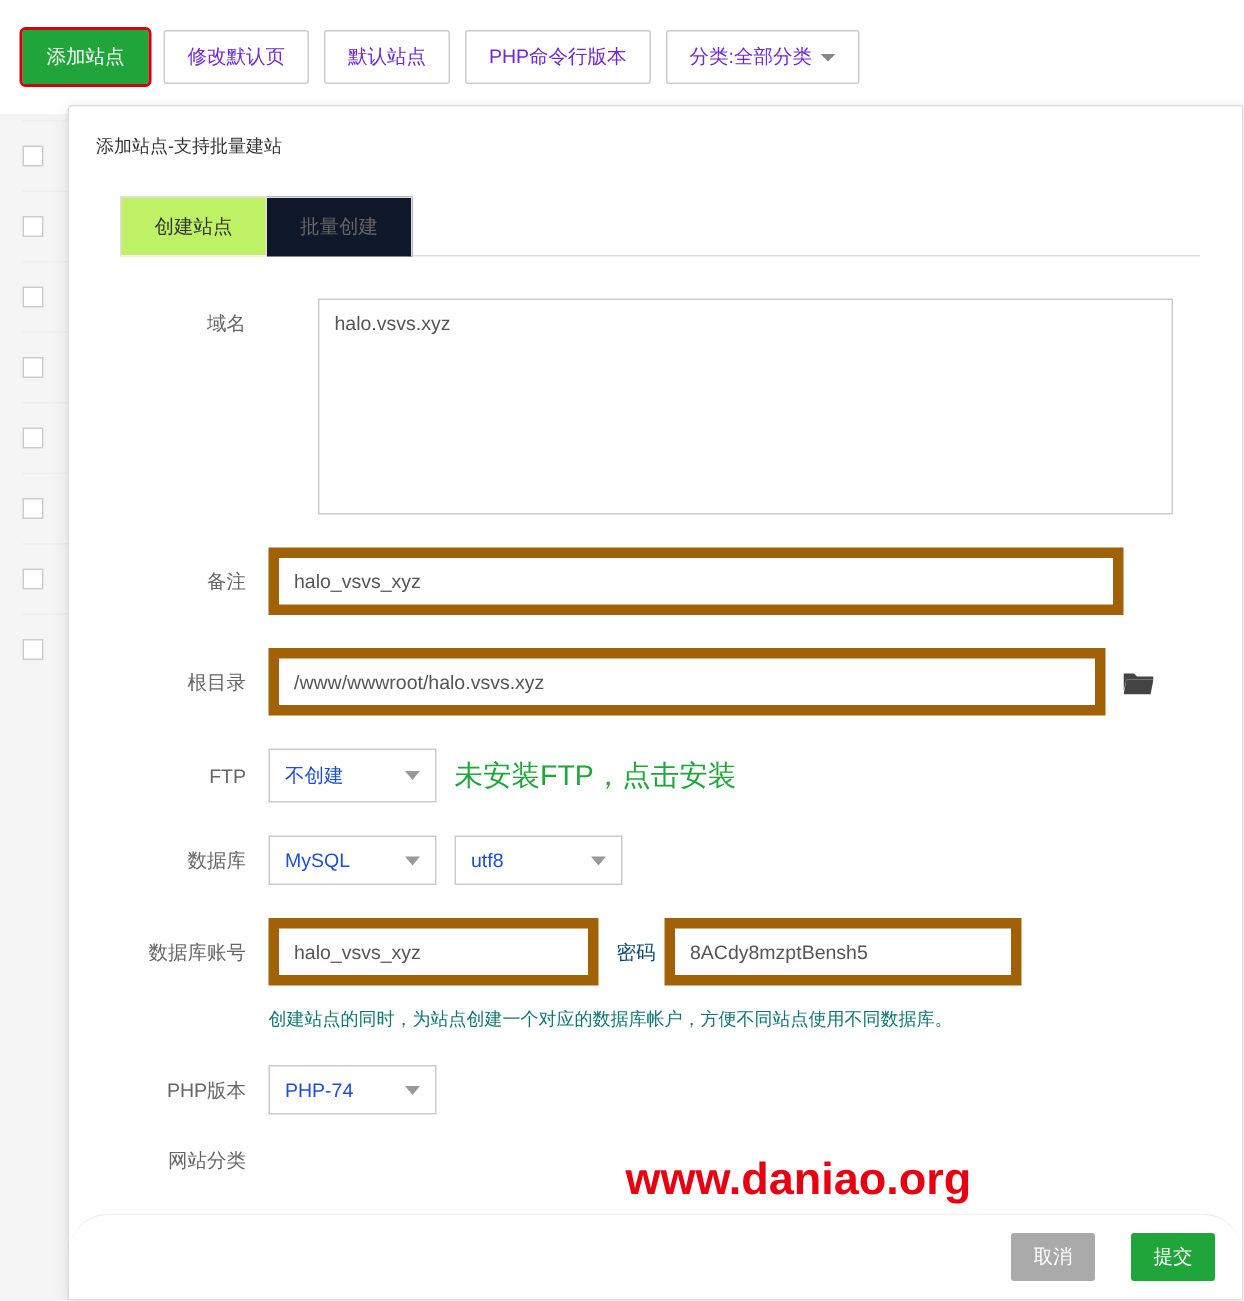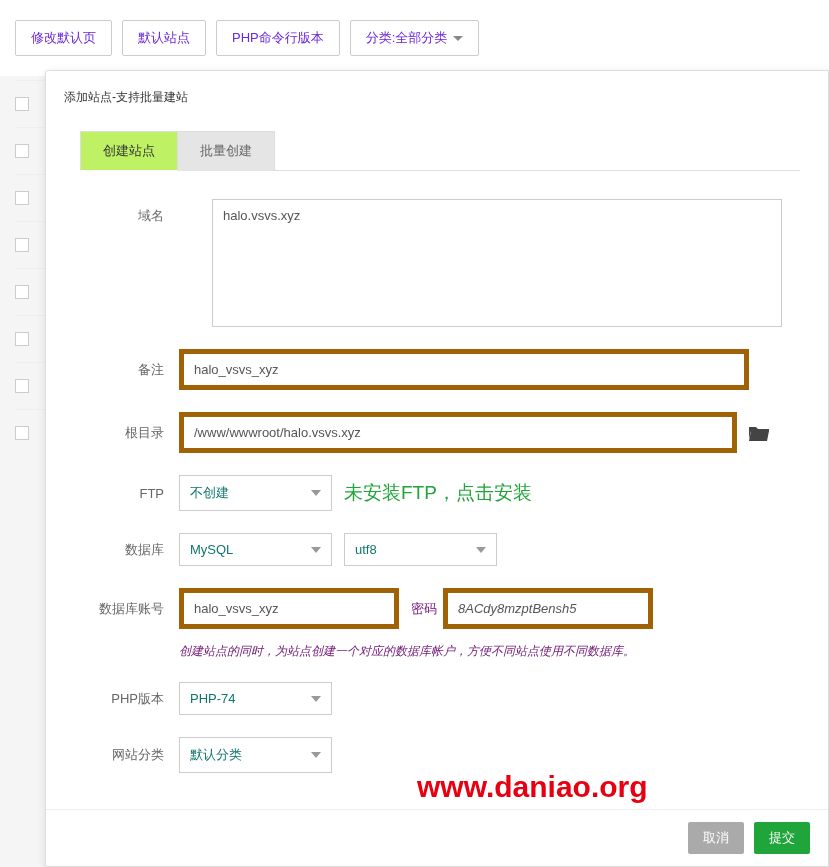--- a/index.html
+++ b/index.html
@@ -97,21 +97,21 @@
     
     .tabs {
       display: flex;
       border-bottom: 1px solid #ddd;
       margin-left: 6px;
     }
     .tab {
       padding: 10px 22px;
       border: 1px solid #ddd;
       border-bottom: none;
-      background: #e5e5e5;
+      background: #0f172a;
       color: #666;
       cursor: pointer;
       position: relative;
       top: 1px;
       font-size: 13px;
     }
     .tab.active {
       background: #bef264;
       border-bottom: 1px solid #fff;
       color: #333;
@@ -145,58 +145,57 @@
       padding-top: 8px;
     }
     .form-control {
       flex: 1;
       display: flex;
       align-items: center;
       gap: 12px;
     }
     .textarea {
       width: 570px;
-      height: 128px;
+      height: 144px;
       border: 1px solid #ccc;
       padding: 8px 10px;
       font-size: 13px;
       color: #555;
       resize: none;
       font-family: inherit;
     }
     .input {
-      border: 5px solid #a16207;
+      border: 7px solid #a16207;
       padding: 8px 10px;
       font-size: 13px;
       color: #555;
       font-family: inherit;
     }
     .input-wide {
       width: 570px;
     }
     .input-root {
       width: 558px;
     }
     .input-med {
       width: 220px;
     }
     .input-sm {
-      width: 210px;
-      font-style: italic;
+      width: 238px;
     }
     
     .select {
       display: inline-flex;
       align-items: center;
       justify-content: space-between;
       border: 1px solid #ccc;
       padding: 8px 10px;
       font-size: 13px;
-      color: #0f766e;
-      width: 153px;
+      color: #1d4ed8;
+      width: 112px;
       cursor: pointer;
       background: #fff;
     }
     .select .triangle {
       width: 0;
       height: 0;
       border-left: 5px solid transparent;
       border-right: 5px solid transparent;
       border-top: 6px solid #999;
     }
@@ -209,28 +208,27 @@
     .folder-icon svg {
       width: 100%;
       height: 100%;
     }
     
     .hint-green {
       color: #20a53a;
       font-size: 19px;
     }
     .hint-gray {
-      color: #701a75;
+      color: #0f766e;
       font-size: 12px;
       margin-top: 8px;
       margin-left: 0;
-      font-style: italic;
     }
     .inline-label {
-      color: #701a75;
+      color: #0c4a6e;
       font-size: 13px;
     }
     
     .watermark {
       position: absolute;
       bottom: 62px;
       left: 50%;
       transform: translateX(-20px);
       color: #e60012;
       font-size: 30px;
@@ -240,41 +238,43 @@
     
     .modal-footer {
       position: absolute;
       bottom: 0;
       right: 0;
       left: 0;
       border-top: 1px solid #eee;
       padding: 12px 18px;
       display: flex;
       justify-content: flex-end;
-      gap: 10px;
+      gap: 24px;
+      border-radius: 26px;
     }
     .btn-footer {
       padding: 7px 15px;
       border: none;
       font-size: 13px;
       cursor: pointer;
       border-radius: 2px;
       color: #fff;
     }
     .btn-cancel {
       background: #aaa;
     }
     .btn-submit {
       background: #20a53a;
     }
   </style>
 </head>
 <body>
 
 <div class="top-toolbar">
+  <button class="btn btn-green btn-highlight">添加站点</button>
   <button class="btn">修改默认页</button>
   <button class="btn">默认站点</button>
   <button class="btn">PHP命令行版本</button>
   <button class="btn">
     <span>分类: </span>
       <span>全部分类</span>
     <span class="chevron-down"></span>
   </button>
 </div>
 
@@ -388,26 +388,20 @@
         <div class="form-control">
           <div class="select">
             <span>PHP-74</span>
             <span class="triangle"></span>
           </div>
         </div>
       </div>
 
       <div class="form-row">
         <div class="form-label">网站分类</div>
-        <div class="form-control">
-          <div class="select">
-            <span>默认分类</span>
-            <span class="triangle"></span>
-          </div>
-        </div>
       </div>
 
     </div>
   </div>
 
   <div class="watermark">www.daniao.org</div>
 
   <div class="modal-footer">
     <button class="btn-footer btn-cancel">取消</button>
     <button class="btn-footer btn-submit">提交</button>

